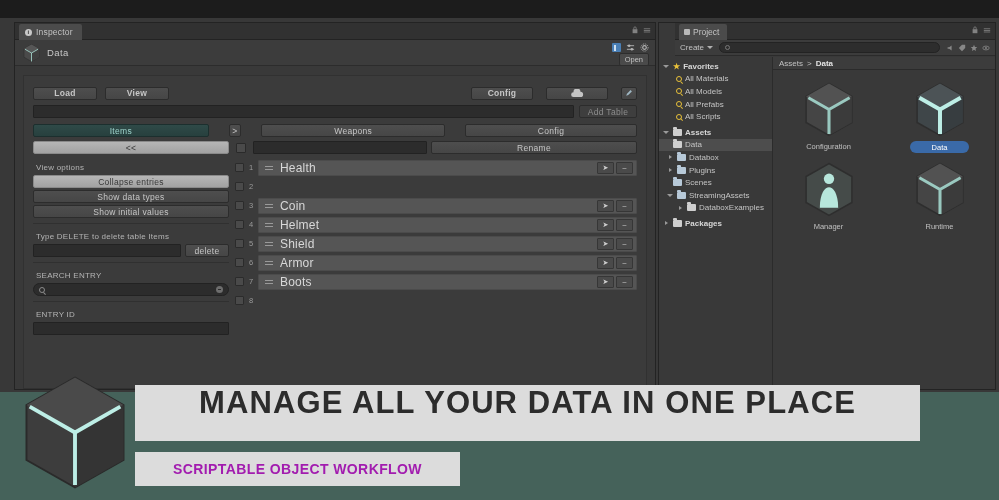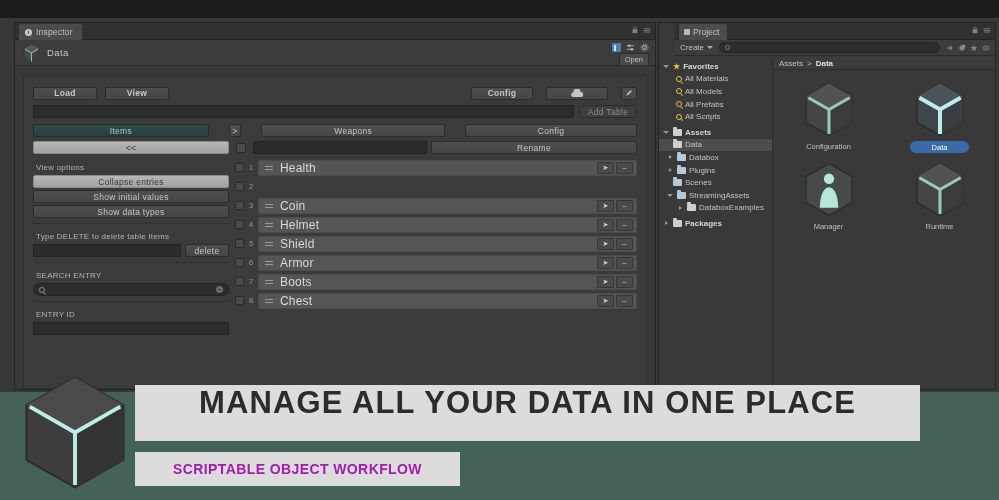--- a/index.html
+++ b/index.html
@@ -404,22 +404,22 @@
           <div class="row2">
             <div class="btn light collapse">&lt;&lt;</div>
             <span class="cb"></span>
             <input class="field namefield" style="color: rgb(192, 192, 192); font-size: 8px; padding-left: 4px; outline: none;" placeholder="">
             <div class="btn rename">Rename</div>
           </div>
 
           <div class="leftcol">
             <div class="lbl">View options</div>
             <div class="btn light opt-btn">Collapse entries</div>
+            <div class="btn opt-btn">Show data types</div>
             <div class="btn opt-btn">Show initial values</div>
-            <div class="btn opt-btn">Show data types</div>
 
             <div class="block">
               <div class="lbl">Type DELETE to delete table Items</div>
               <div class="inline">
                 <input class="field" style="color: rgb(192, 192, 192); font-size: 8px; padding-left: 4px; outline: none;">
                 <div class="btn">delete</div>
               </div>
             </div>
 
 
@@ -510,28 +510,20 @@
                 <span class="nm">Boots</span>
                 <span class="actions">
                   <span class="act">➤</span>
                   <span class="act">–</span>
                 </span>
               </div>
             </div>
             <div class="trow">
               <span class="chk"></span>
               <span class="num">8</span>
-              <div class="cell">
-                <span class="grip"></span>
-                <span class="nm">Chest</span>
-                <span class="actions">
-                  <span class="act">➤</span>
-                  <span class="act">–</span>
-                </span>
-              </div>
             </div>
           </div>
 
         </div>
       </div>
     </div>
 
     <div class="project">
       <div class="proj-tabbar">
         <div class="proj-tab">

